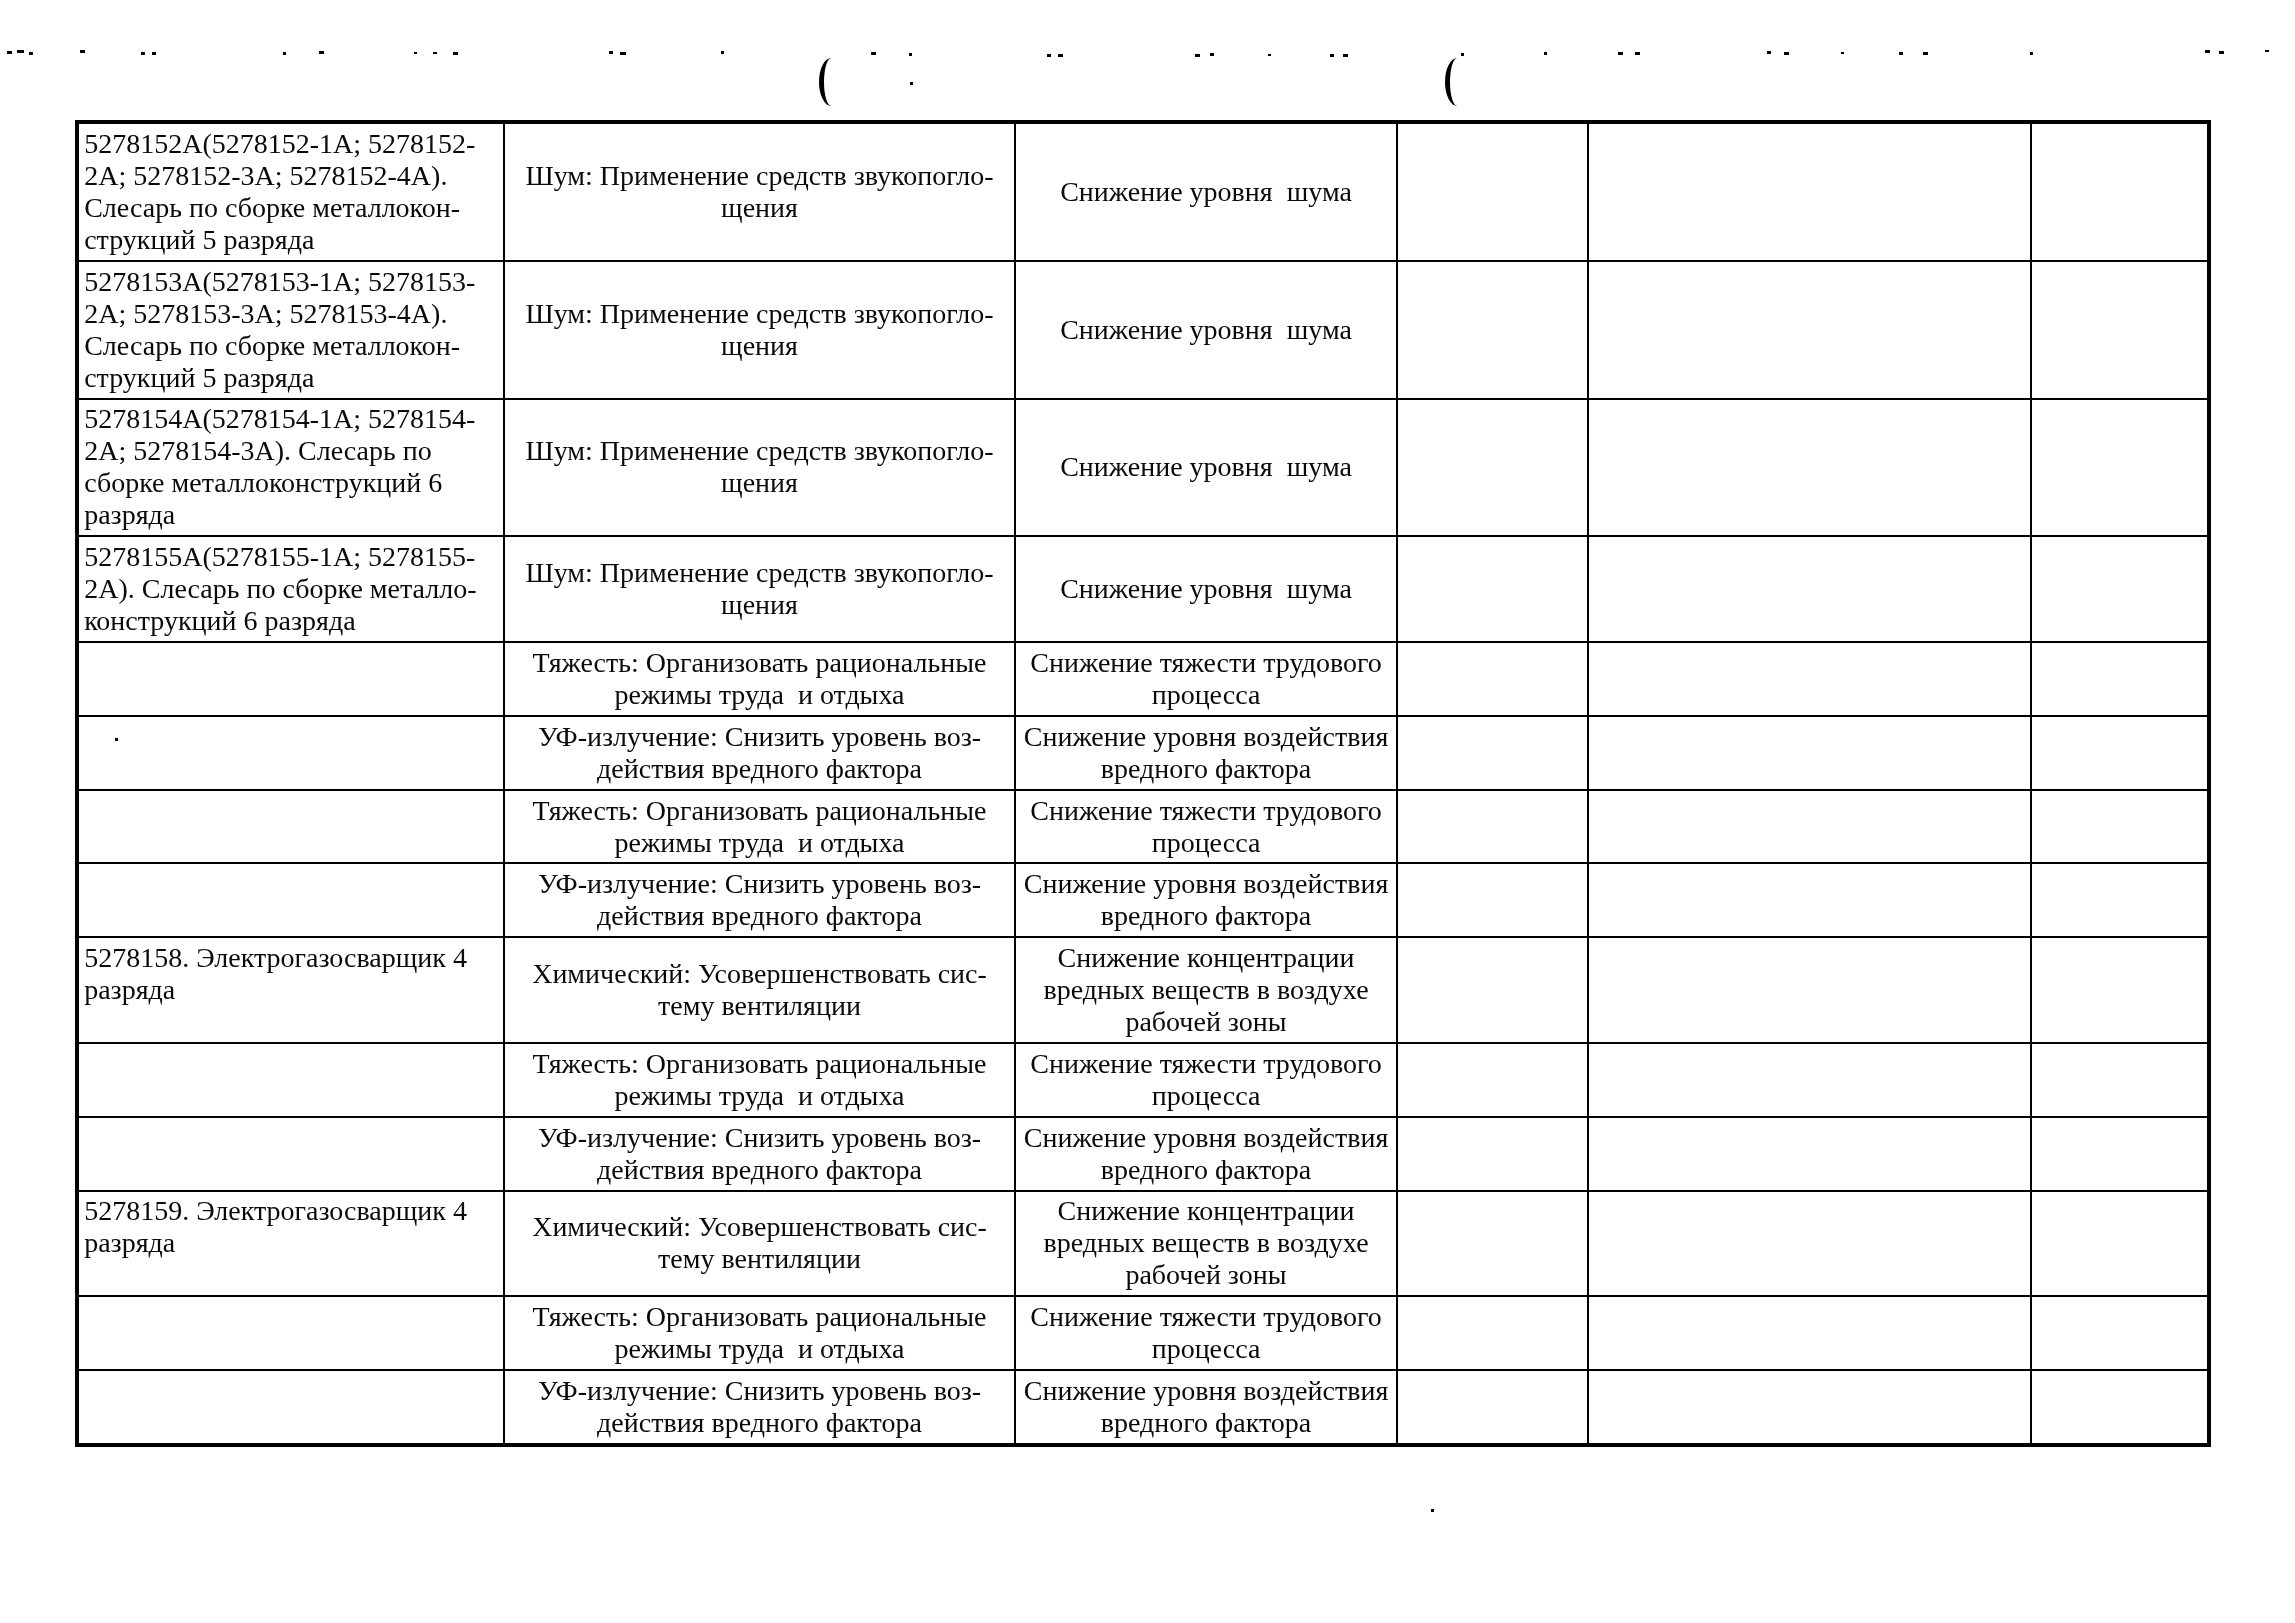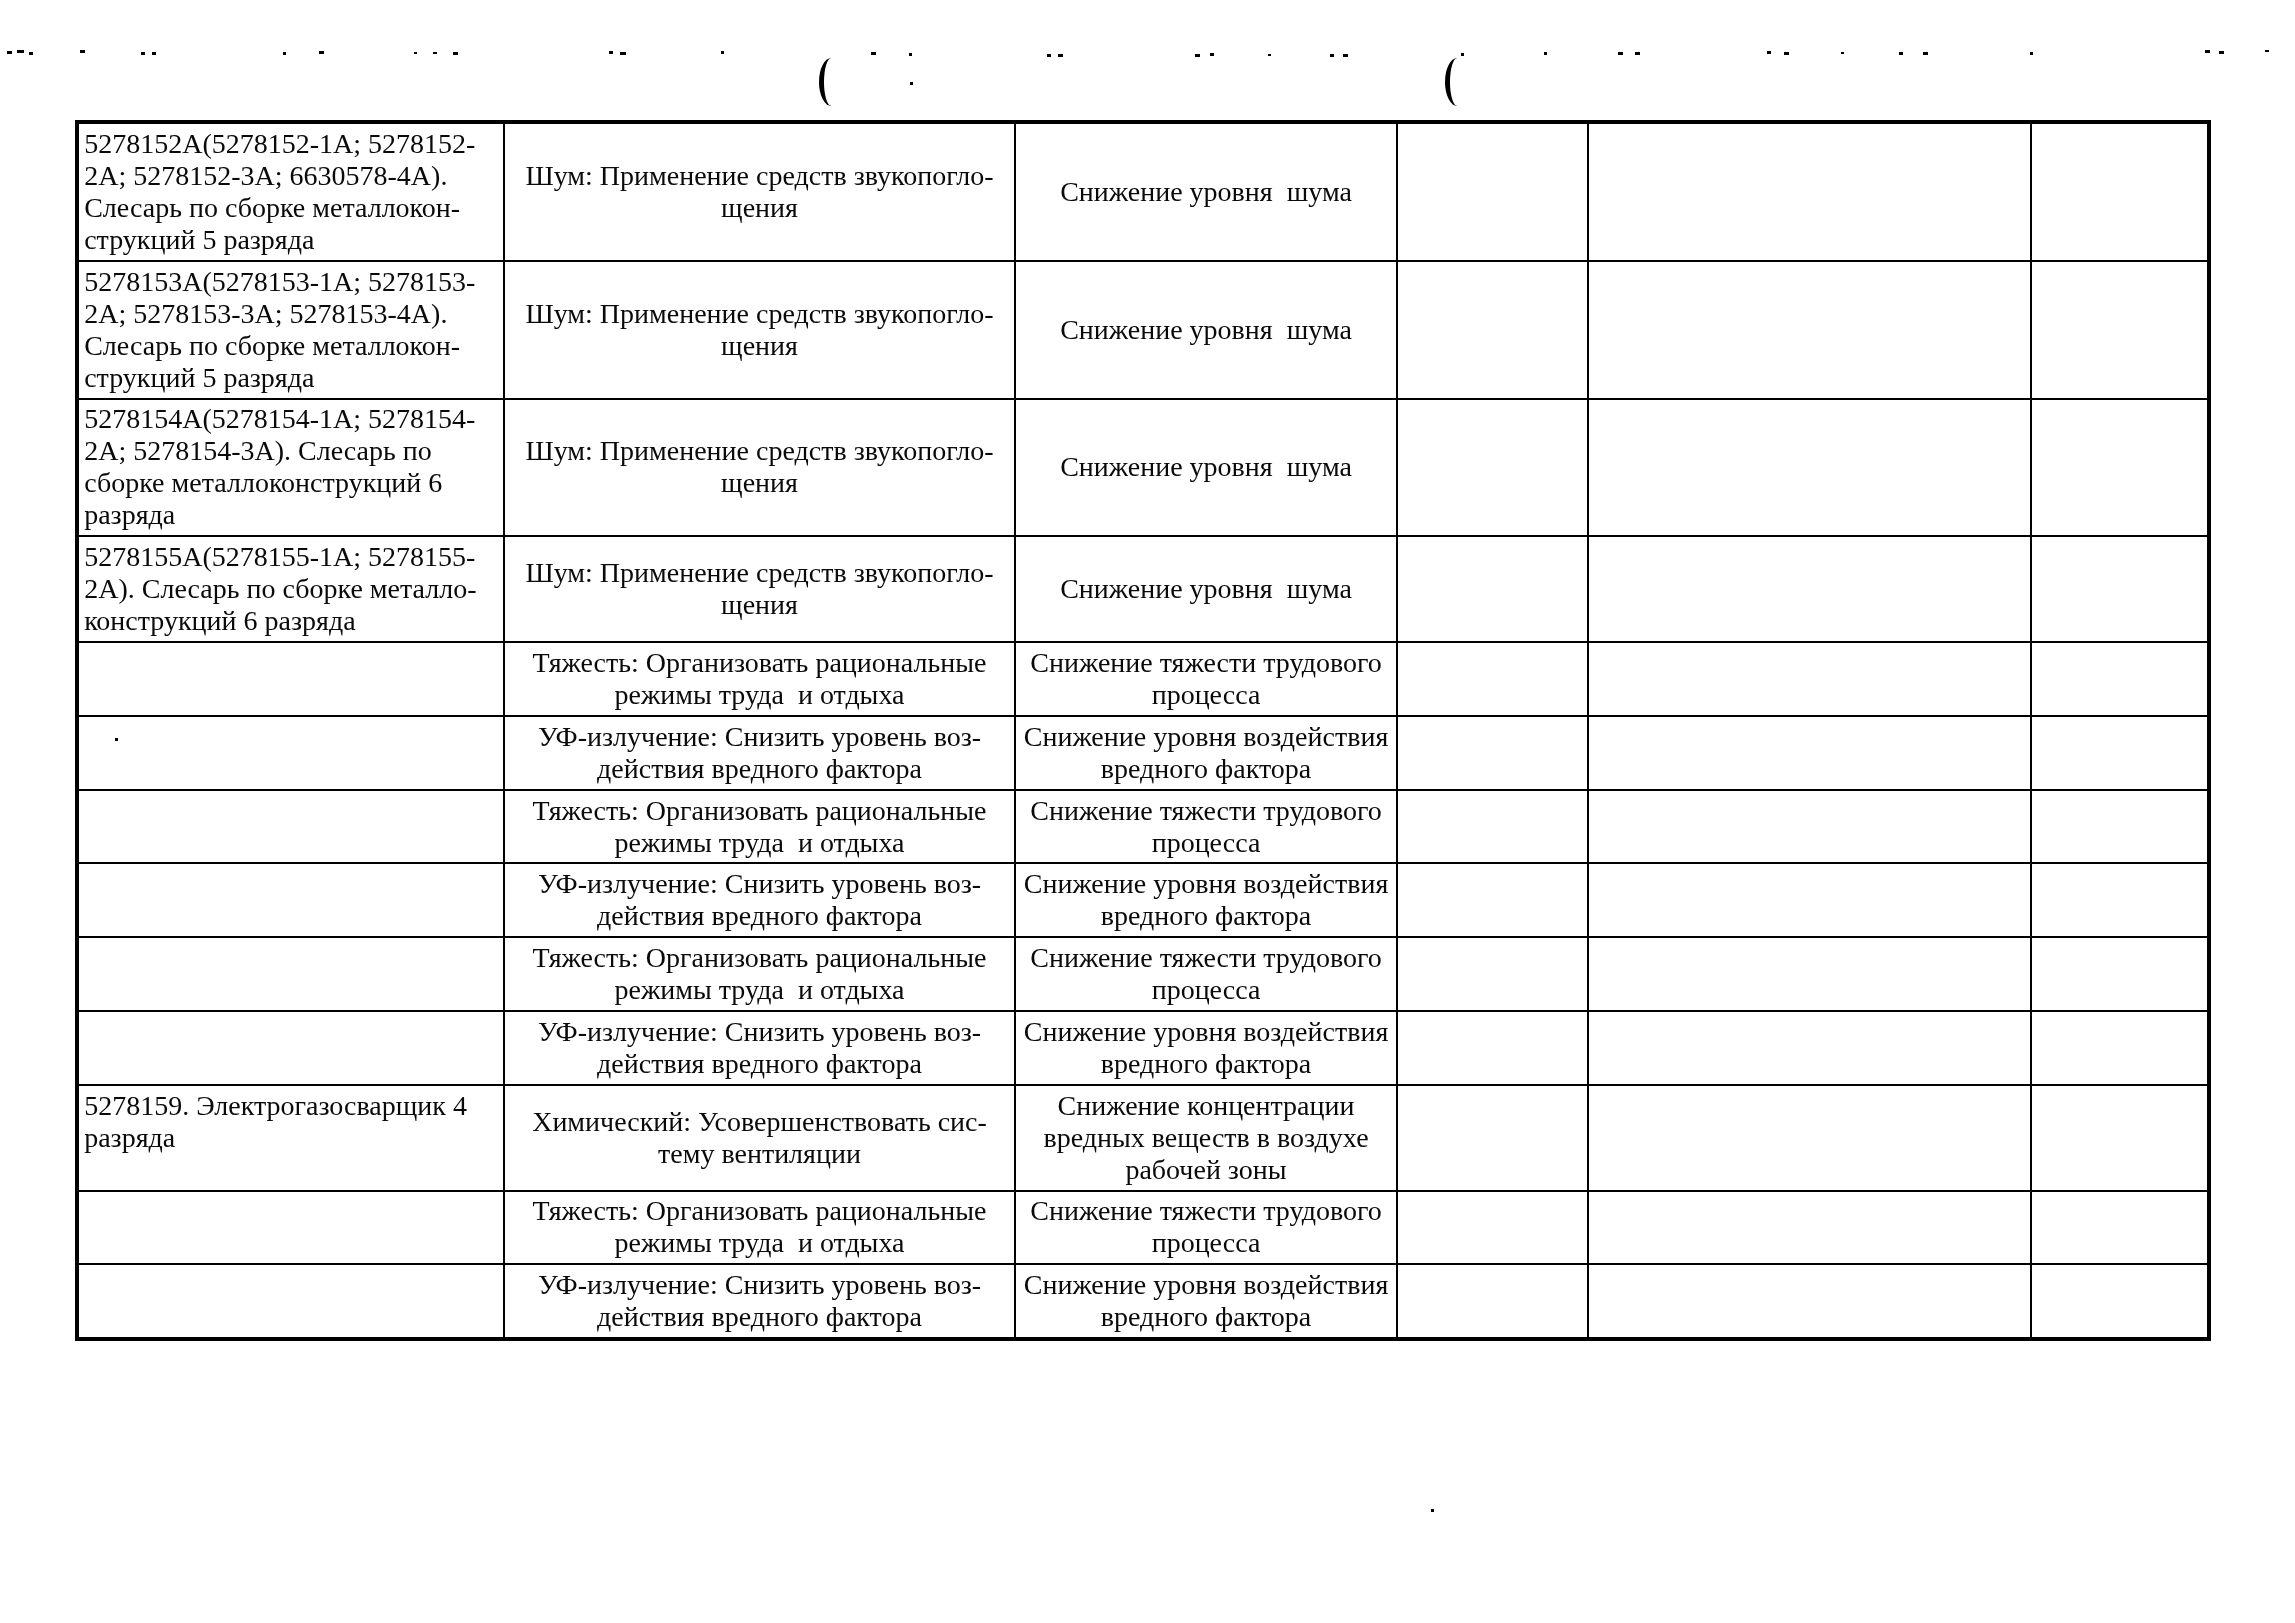--- a/index.html
+++ b/index.html
@@ -106,21 +106,21 @@
       <col style="width:427px">
       <col style="width:511px">
       <col style="width:382px">
       <col style="width:191px">
       <col style="width:443px">
       <col style="width:178px">
     </colgroup>
     <tbody>
         <tr style="height: 131px;">
           <td class="col0">5278152А(5278152-1А; 5278152-
-2А; 5278152-3А; 6630578-4А).
+2А; 5278152-3А; 5278152-4А).
 Слесарь по сборке металлокон-
 струкций 5 разряда</td>
           <td class="col1">Шум: Применение средств звукопогло-
 щения</td>
           <td class="col2">Снижение уровня &nbsp;шума</td>
           <td class="col3"></td>
           <td class="col4"></td>
           <td class="col5"></td>
         </tr>
         <tr style="height: 121px;">
@@ -187,20 +187,32 @@
           <td class="col3"></td>
           <td class="col4"></td>
           <td class="col5"></td>
         </tr>
         <tr style="height: 64px;">
           <td class="col0"></td>
           <td class="col1">УФ-излучение: Снизить уровень воз-
 действия вредного фактора</td>
           <td class="col2">Снижение уровня воздействия
 вредного фактора</td>
+          <td class="col3"></td>
+          <td class="col4"></td>
+          <td class="col5"></td>
+        </tr>
+        <tr style="height: 94px;">
+          <td class="col0">5278158. Электрогазосварщик 4
+разряда</td>
+          <td class="col1">Химический: Усовершенствовать сис-
+тему вентиляции</td>
+          <td class="col2">Снижение концентрации
+вредных веществ в воздухе
+рабочей зоны</td>
           <td class="col3"></td>
           <td class="col4"></td>
           <td class="col5"></td>
         </tr>
         <tr style="height: 67px;">
           <td class="col0"></td>
           <td class="col1">Тяжесть: Организовать рациональные
 режимы труда &nbsp;и отдыха</td>
           <td class="col2">Снижение тяжести трудового
 процесса</td>

